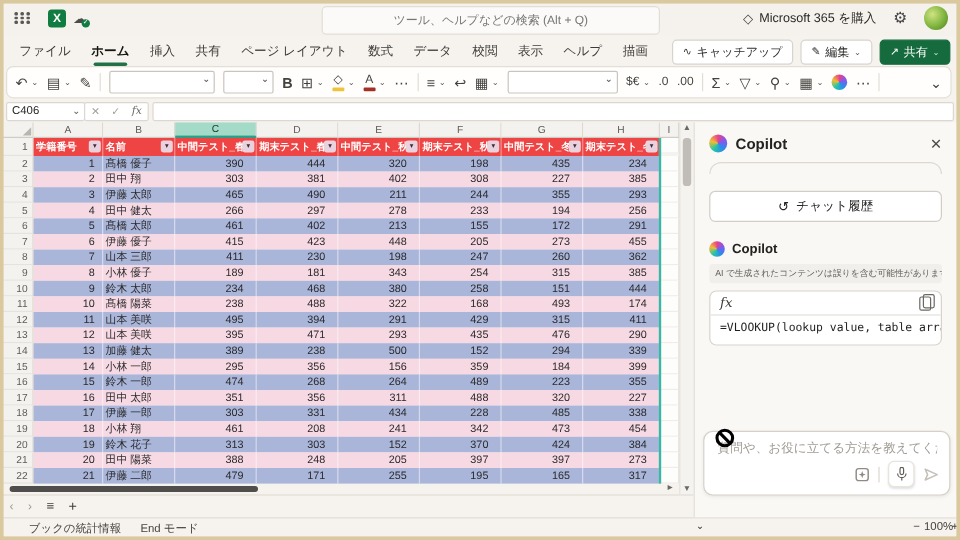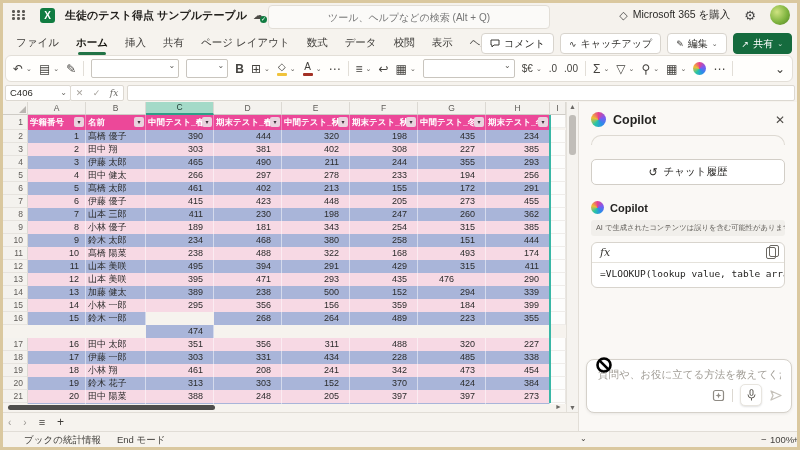--- a/index.html
+++ b/index.html
@@ -64,21 +64,21 @@
   .grid{position:absolute;left:0;top:102px}
   .g-row{display:flex}
   .g-cell{flex:none;box-sizing:border-box;overflow:hidden;white-space:nowrap}
   .col-letter{height:13px;background:#f4f2ee;border-right:1px solid #dcd9d3;border-bottom:1px solid #cfccc6;
               font-size:8.5px;color:#5f5c58;text-align:center;line-height:13px}
   .col-letter.sel{background:#a4dac8;color:#1f3b34;border-bottom:2px solid #2f9e87;line-height:11px}
   .corner{height:13px;background:#f4f2ee;border-right:1px solid #dcd9d3;border-bottom:1px solid #cfccc6;position:relative}
   .corner::after{content:'';position:absolute;right:1px;bottom:1px;border-left:7px solid transparent;border-bottom:7px solid #b9b6b1}
   .rownum{height:13px;background:#f4f2ee;border-right:1px solid #dcd9d3;border-bottom:1px solid #e6e3de;
           font-size:8.5px;color:#5f5c58;text-align:right;padding-right:4px;line-height:13px}
-  .thead-cell{height:15px;background:#ec4899;color:#fff;font-weight:bold;font-size:8.5px;line-height:15px;
+  .thead-cell{height:15px;background:#ef4444;color:#fff;font-weight:bold;font-size:8.5px;line-height:15px;
               padding-left:2px;position:relative;border-right:1px solid rgba(255,255,255,.35)}
   .thead-rownum{height:15px;line-height:15px}
   .filter-btn{position:absolute;right:1px;top:2px;width:10px;height:10px;background:#e9d2de;border-radius:2px;
               font-size:6px;color:#3a2c36;text-align:center;line-height:10px}
   .d-cell{height:13px;font-size:9px;line-height:13px;color:#2b2b2b;border-right:1px solid rgba(255,255,255,.5)}
   .d-cell.num{text-align:right;padding-right:10px}
   .d-cell.id{text-align:right;padding-right:6px}
   .d-cell.name{padding-left:2px}
   .row-blue .d-cell{background:#a9b5d9}
   .row-pink .d-cell{background:#f7d9e4}
@@ -147,21 +147,20 @@
         <i></i>
         <i></i>
         <i></i>
         <i></i>
         <i></i>
         <i></i>
         <i></i>
         <i></i>
     </div>
     <div class="excel-logo">X</div>
-    <div class="doc-title">生徒のテスト得点 サンプルテーブル</div>
     <div class="cloud-wrap">☁<span class="cloud-check">✓</span></div>
     <input class="searchbox" placeholder="ツール、ヘルプなどの検索 (Alt + Q)" style="">
     <div class="tb-right">
       <div class="buy">
         <span class="diamond">◇</span>
         <span>Microsoft 365 を購入</span>
       </div>
       <span class="gear">⚙</span>
       <div class="avatar"></div>
     </div>
@@ -176,26 +175,20 @@
         <span class="mtab">ページ レイアウト</span>
         <span class="mtab">数式</span>
         <span class="mtab">データ</span>
         <span class="mtab">校閲</span>
         <span class="mtab">表示</span>
         <span class="mtab">ヘルプ</span>
         <span class="mtab">描画</span>
       </span>
     <div class="menu-actions">
       <div class="mbtn">
-        <svg width="10" height="9" viewBox="0 0 10 9">
-            <path d="M1 1h8v5H4L2 8V6H1z" fill="none" stroke="#3e3c38" stroke-width="1"></path>
-          </svg>
-        <span>コメント</span>
-      </div>
-      <div class="mbtn">
         <span style="font-size:9px">∿</span>
         <span>キャッチアップ</span>
       </div>
       <div class="mbtn">
         <span style="font-size:9px">✎</span>
         <span>編集</span>
           <span class="chev">⌄</span>
       </div>
       <div class="mbtn share">
         <span style="font-size:9px">↗</span>
@@ -466,21 +459,21 @@
         <div class="g-cell d-cell outside" style="width: 16px;"></div>
       </div>
       <div class="g-row row-pink">
         <div class="g-cell rownum" style="width: 28px;">13</div>
         <div class="g-cell d-cell id" style="width: 58px;">12</div>
         <div class="g-cell d-cell name" style="width: 60px;">山本 美咲</div>
         <div class="g-cell d-cell num" style="width: 68px;">395</div>
         <div class="g-cell d-cell num" style="width: 68px;">471</div>
         <div class="g-cell d-cell num" style="width: 68px;">293</div>
         <div class="g-cell d-cell num" style="width: 68px;">435</div>
-        <div class="g-cell d-cell num" style="width: 68px; text-align: center;">476</div>
+        <div class="g-cell d-cell num" style="width: 68px;">476</div>
         <div class="g-cell d-cell num" style="width: 64px;">290</div>
         <div class="g-cell d-cell outside" style="width: 16px;"></div>
       </div>
       <div class="g-row row-blue">
         <div class="g-cell rownum" style="width: 28px;">14</div>
         <div class="g-cell d-cell id" style="width: 58px;">13</div>
         <div class="g-cell d-cell name" style="width: 60px;">加藤 健太</div>
         <div class="g-cell d-cell num" style="width: 68px;">389</div>
         <div class="g-cell d-cell num" style="width: 68px;">238</div>
         <div class="g-cell d-cell num" style="width: 68px;">500</div>
@@ -498,21 +491,21 @@
         <div class="g-cell d-cell num" style="width: 68px;">156</div>
         <div class="g-cell d-cell num" style="width: 68px;">359</div>
         <div class="g-cell d-cell num" style="width: 68px;">184</div>
         <div class="g-cell d-cell num" style="width: 64px;">399</div>
         <div class="g-cell d-cell outside" style="width: 16px;"></div>
       </div>
       <div class="g-row row-blue">
         <div class="g-cell rownum" style="width: 28px;">16</div>
         <div class="g-cell d-cell id" style="width: 58px;">15</div>
         <div class="g-cell d-cell name" style="width: 60px;">鈴木 一郎</div>
-        <div class="g-cell d-cell num" style="width: 68px; margin-top: 13px;">474</div>
+        <div class="g-cell d-cell num" style="width: 68px;">474</div>
         <div class="g-cell d-cell num" style="width: 68px;">268</div>
         <div class="g-cell d-cell num" style="width: 68px;">264</div>
         <div class="g-cell d-cell num" style="width: 68px;">489</div>
         <div class="g-cell d-cell num" style="width: 68px;">223</div>
         <div class="g-cell d-cell num" style="width: 64px;">355</div>
         <div class="g-cell d-cell outside" style="width: 16px;"></div>
       </div>
       <div class="g-row row-pink">
         <div class="g-cell rownum" style="width: 28px;">17</div>
         <div class="g-cell d-cell id" style="width: 58px;">16</div>

